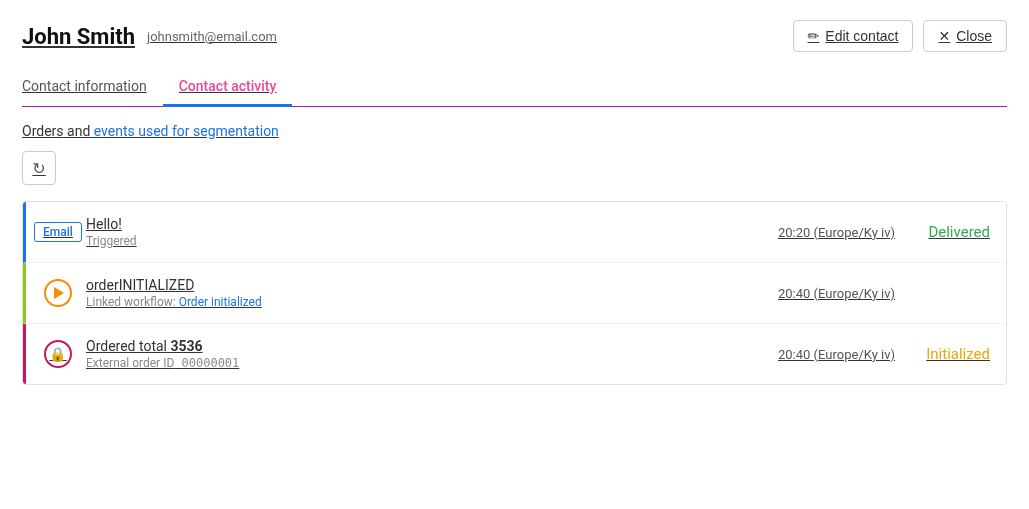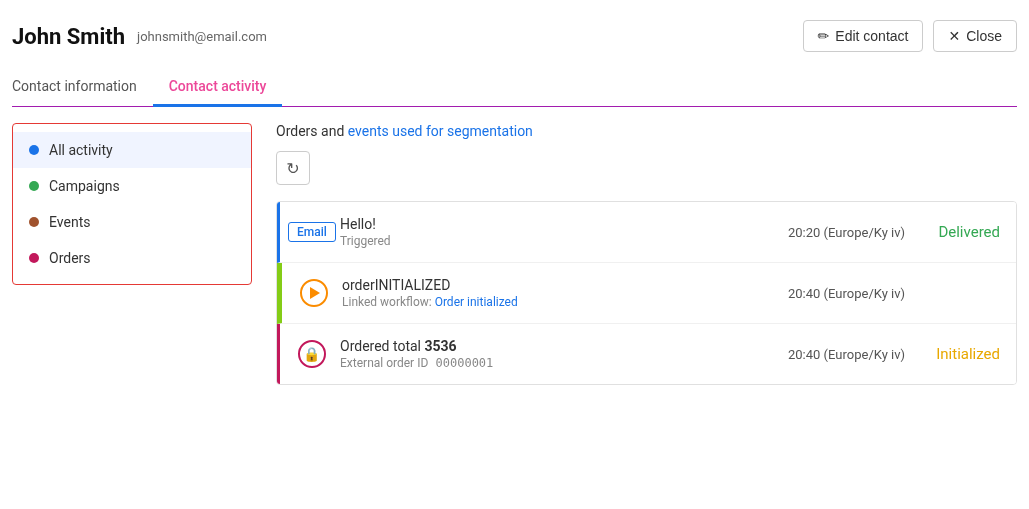--- a/index.html
+++ b/index.html
@@ -1,18 +1,18 @@
 <!DOCTYPE html>
 <html><head>
   <meta charset="utf-8">
   <style>
     * { box-sizing: border-box; margin: 0; padding: 0; }
     body { font-family: -apple-system, BlinkMacSystemFont, 'Segoe UI', Roboto, sans-serif; background: #fff; color: #333; font-size: 14px; }
 
-    .page-wrapper { width: 1029px; min-height: 509px; background: #fff; padding: 20px 12px; }
+    .page-wrapper { width: 1029px; min-height: 509px; background: #fff; padding: 20px 22px; text-decoration: underline; }
 
     
     .header { display: flex; align-items: center; justify-content: space-between; margin-bottom: 16px; }
     .header-left { display: flex; align-items: center; gap: 12px; }
     .contact-name { font-size: 22px; font-weight: 700; color: #111; }
     .contact-email { color: #666; font-size: 13px; }
     .header-actions { display: flex; gap: 10px; }
     .btn { display: flex; align-items: center; gap: 6px; padding: 7px 14px; border-radius: 4px; font-size: 14px; cursor: pointer; border: 1px solid #ccc; background: #fff; color: #333; }
 
     
@@ -39,21 +39,21 @@
     .filter-bar { display: flex; align-items: center; gap: 10px; margin-bottom: 16px; }
     .refresh-btn { display: flex; align-items: center; justify-content: center; width: 34px; height: 34px; border: 1px solid #ccc; border-radius: 4px; cursor: pointer; background: #fff; font-size: 16px; color: #555; }
     .days-btn { display: flex; align-items: center; gap: 6px; padding: 6px 14px; border: 1px solid #ccc; border-radius: 4px; cursor: pointer; background: #fff; font-size: 14px; color: #333; }
 
     
     .activity-list { display: flex; flex-direction: column; gap: 0; border: 1px solid #e0e0e0; border-radius: 4px; overflow: hidden; }
 
     .activity-row { display: flex; align-items: center; gap: 12px; padding: 14px 16px; background: #fff; border-bottom: 1px solid #f0f0f0; position: relative; }
     .activity-row:last-child { border-bottom: none; }
     .activity-row.email-row { border-left: 3px solid #1a73e8; }
-    .activity-row.order-init-row { border-left: 5px solid #84cc16; }
+    .activity-row.order-init-row { border-left: 3px solid #84cc16; }
     .activity-row.order-row { border-left: 3px solid #c2185b; }
 
     .activity-tag { display: inline-flex; align-items: center; padding: 2px 8px; border: 1px solid #1a73e8; border-radius: 3px; font-size: 12px; color: #1a73e8; font-weight: 500; white-space: nowrap; }
     .activity-icon { width: 32px; height: 32px; display: flex; align-items: center; justify-content: center; flex-shrink: 0; }
     .play-icon { width: 28px; height: 28px; border: 2px solid #fb8c00; border-radius: 50%; display: flex; align-items: center; justify-content: center; }
     .play-triangle { width: 0; height: 0; border-top: 6px solid transparent; border-bottom: 6px solid transparent; border-left: 10px solid #fb8c00; margin-left: 2px; }
     .lock-icon { width: 28px; height: 28px; border: 2px solid #c2185b; border-radius: 50%; display: flex; align-items: center; justify-content: center; font-size: 14px; color: #c2185b; }
 
     .activity-details { flex: 1; }
     .activity-title { font-size: 14px; color: #333; font-weight: 400; }
@@ -93,38 +93,20 @@
     <div class="tab">
       <span>Contact information</span>
     </div>
     <div class="tab active">
       <span>Contact activity</span>
     </div>
   </div>
 
   <div class="main-content">
 
-    <div class="sidebar">
-      <div class="sidebar-item active">
-        <span class="dot dot-blue"></span>
-        <span>All activity</span>
-      </div>
-      <div class="sidebar-item">
-        <span class="dot dot-green"></span>
-        <span>Campaigns</span>
-      </div>
-      <div class="sidebar-item">
-        <span class="dot dot-brown"></span>
-        <span>Events</span>
-      </div>
-      <div class="sidebar-item">
-        <span class="dot dot-pink"></span>
-        <span>Orders</span>
-      </div>
-    </div>
 
     <div class="right-content">
 
       <div style="margin-bottom: 12px; font-size: 14px; color: #333;">
         <span>Orders</span>
         <span> and </span>
         <a href="#" style="color: #1a73e8; text-decoration: none;">events used for segmentation</a>
       </div>
 
       <div class="filter-bar">

